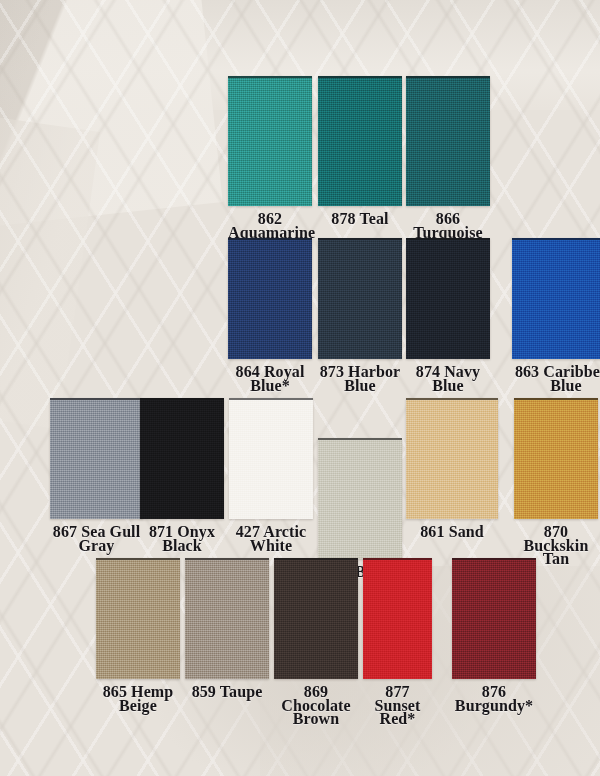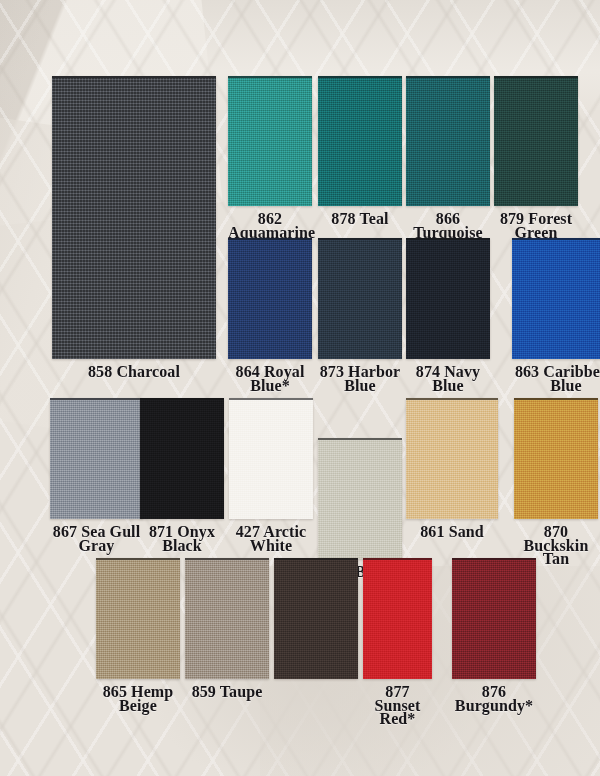--- a/index.html
+++ b/index.html
@@ -157,40 +157,32 @@
   <div class="fold fold-top"></div>
   <div class="fold fold-tl"></div>
   <div class="fold fold-shadow-tl"></div>
   <div class="fold fold-left"></div>
   <div class="lattice"></div>
   <div class="lattice2"></div>
   <div class="fold fold-bc"></div>
   <div class="fold fold-br"></div>
 
   <div id="grid">
-      <div class="swatch-cell" style="left: 52px; top: 76px; width: 164px;">
-        <div class="swatch coarse" style="height: 283px; background: rgb(74, 77, 82);"></div>
-        <div class="caption">858 Charcoal</div>
-      </div>
       <div class="swatch-cell" style="left: 228px; top: 76px; width: 84px;">
         <div class="swatch" style="height: 130px; background: rgb(44, 145, 137);"></div>
         <div class="caption">862 Aquamarine</div>
       </div>
       <div class="swatch-cell" style="left: 318px; top: 76px; width: 84px;">
         <div class="swatch" style="height: 130px; background: rgb(23, 107, 107);"></div>
         <div class="caption">878 Teal</div>
       </div>
       <div class="swatch-cell" style="left: 406px; top: 76px; width: 84px;">
         <div class="swatch" style="height: 130px; background: rgb(29, 95, 99);"></div>
         <div class="caption">866 Turquoise</div>
       </div>
-      <div class="swatch-cell" style="left: 494px; top: 76px; width: 84px;">
-        <div class="swatch" style="height: 130px; background: rgb(36, 68, 63);"></div>
-        <div class="caption">879 Forest Green</div>
-      </div>
       <div class="swatch-cell" style="left: 228px; top: 238px; width: 84px;">
         <div class="swatch" style="height: 121px; background: rgb(37, 58, 104);"></div>
         <div class="caption">864 Royal Blue*</div>
       </div>
       <div class="swatch-cell" style="left: 318px; top: 238px; width: 84px;">
         <div class="swatch" style="height: 121px; background: rgb(43, 55, 68);"></div>
         <div class="caption">873 Harbor Blue</div>
       </div>
       <div class="swatch-cell" style="left: 406px; top: 238px; width: 84px;">
         <div class="swatch" style="height: 121px; background: rgb(30, 35, 44);"></div>
@@ -227,20 +219,21 @@
       <div class="swatch-cell" style="left: 96px; top: 558px; width: 84px;">
         <div class="swatch" style="height: 121px; background: rgb(168, 150, 121);"></div>
         <div class="caption">865 Hemp Beige</div>
       </div>
       <div class="swatch-cell" style="left: 185px; top: 558px; width: 84px;">
         <div class="swatch" style="height: 121px; background: rgb(157, 145, 132);"></div>
         <div class="caption">859 Taupe</div>
       </div>
       <div class="swatch-cell" style="left: 274px; top: 558px; width: 84px;">
         <div class="swatch" style="height: 121px; background: rgb(60, 50, 46);"></div>
+        <div class="caption">869 Chocolate Brown</div>
       </div>
       <div class="swatch-cell" style="left: 363px; top: 558px; width: 69px;">
         <div class="swatch" style="height: 121px; background: rgb(204, 34, 41);"></div>
         <div class="caption">877 Sunset Red*</div>
       </div>
       <div class="swatch-cell" style="left: 452px; top: 558px; width: 84px;">
         <div class="swatch" style="height: 121px; background: rgb(122, 34, 41);"></div>
         <div class="caption">876 Burgundy*</div>
       </div>
     </div>

